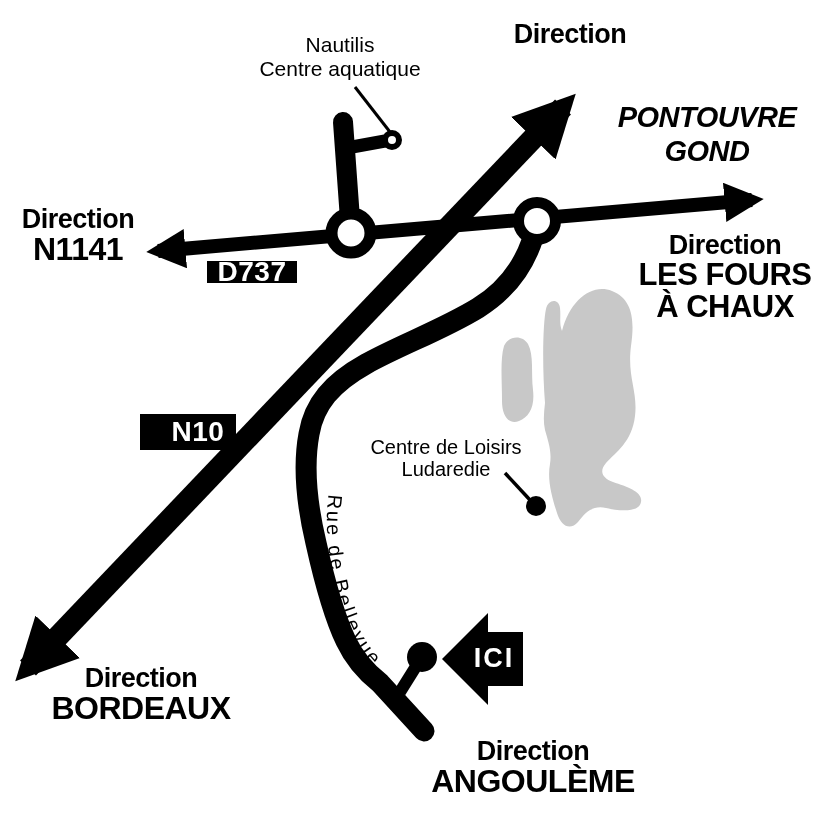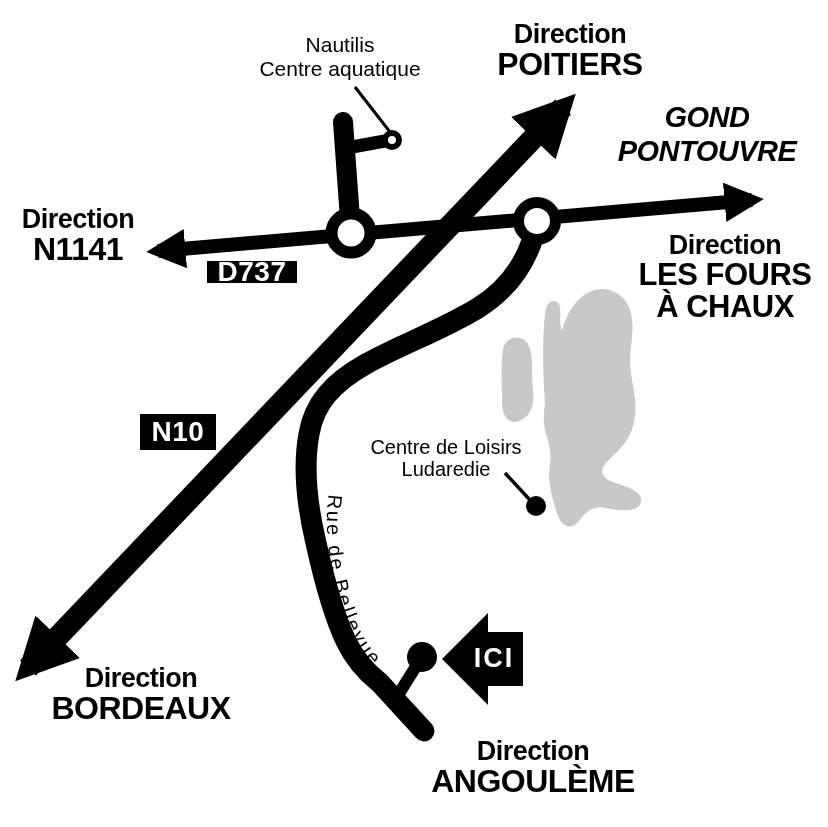--- a/index.html
+++ b/index.html
@@ -13,21 +13,21 @@
   .dir-prefix{font-weight:700;font-size:27px;line-height:1.05;letter-spacing:-0.5px;}
   .dir-name{font-weight:700;font-size:32px;line-height:1.02;letter-spacing:-0.5px;}
   .place-italic{font-style:italic;font-weight:700;font-size:29px;line-height:1.18;letter-spacing:-0.5px;}
   .poi-label{font-size:21px;line-height:1.12;font-weight:400;}
   .road-badge{
     position:absolute;background:#000;color:#fff;display:flex;
     align-items:center;justify-content:center;font-weight:700;font-size:28px;
     letter-spacing:0.5px;
   }
   #badge-d737{left:207px;top:261px;width:90px;height:22px;}
-  #badge-n10{left:140px;top:414px;width:76px;height:36px;}
+  #badge-n10{left:140px;top:414px;width:76px;height:36px;padding-left:20px;}
   #label-poitiers{left:570px;top:20px;}
   #label-nautilis{left:340px;top:33px;}
   #label-gond{left:707px;top:100px;}
   #label-n1141{left:78px;top:205px;}
   #label-fours{left:725px;top:231px;}
   #label-fours .dir-name{font-size:31px;}
   #label-ludaredie{left:446px;top:436px;font-size:20px;text-align:center;}
   #label-bordeaux{left:141px;top:664px;}
   #label-angouleme{left:533px;top:737px;}
   #label-ici{
@@ -103,31 +103,30 @@
 
     <polygon fill="#000" points="442,659 488,613 488,632 523,632 523,686 488,686 488,705"></polygon>
 
     <text class="street-text">
       <textPath href="#belleuvePath" startOffset="2">Rue de Bellevue</textPath>
     </text>
   </svg>
 
   <div class="lbl centered" id="label-poitiers">
     <div class="dir-prefix">Direction</div>
-    <div class="dir-name">POITIERS</div>
   </div>
 
   <div class="lbl centered poi-label" id="label-nautilis">
     <div>Nautilis</div>
     <div>Centre aquatique</div>
   </div>
 
   <div class="lbl centered place-italic" id="label-gond">
+    <div>PONTOUVRE</div>
     <div>GOND</div>
-    <div>PONTOUVRE</div>
   </div>
 
   <div class="lbl centered" id="label-n1141">
     <div class="dir-prefix">Direction</div>
     <div class="dir-name">N1141</div>
   </div>
 
   <div class="road-badge" id="badge-d737">
     <span>D737</span>
   </div>

